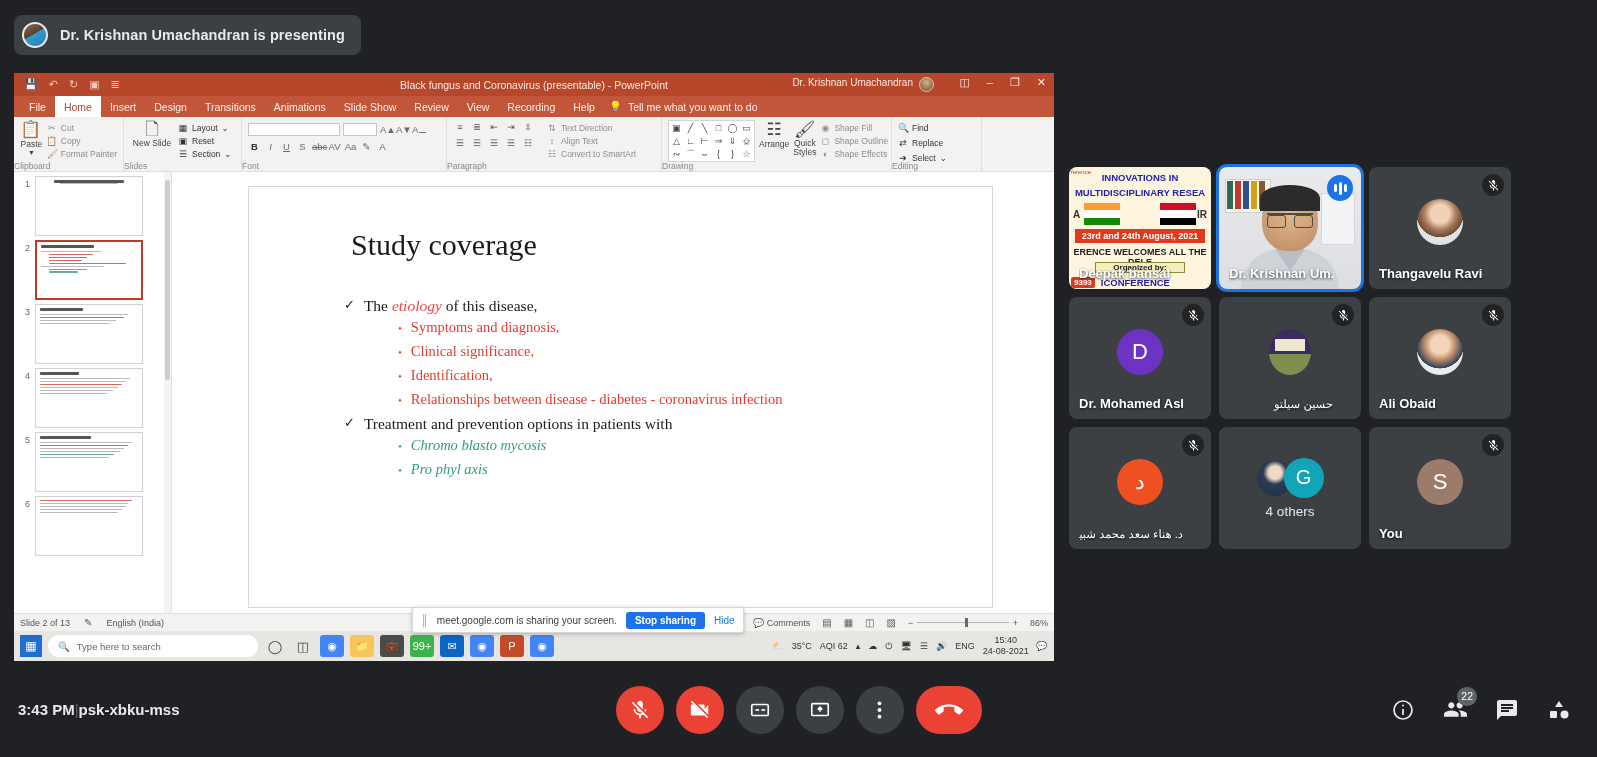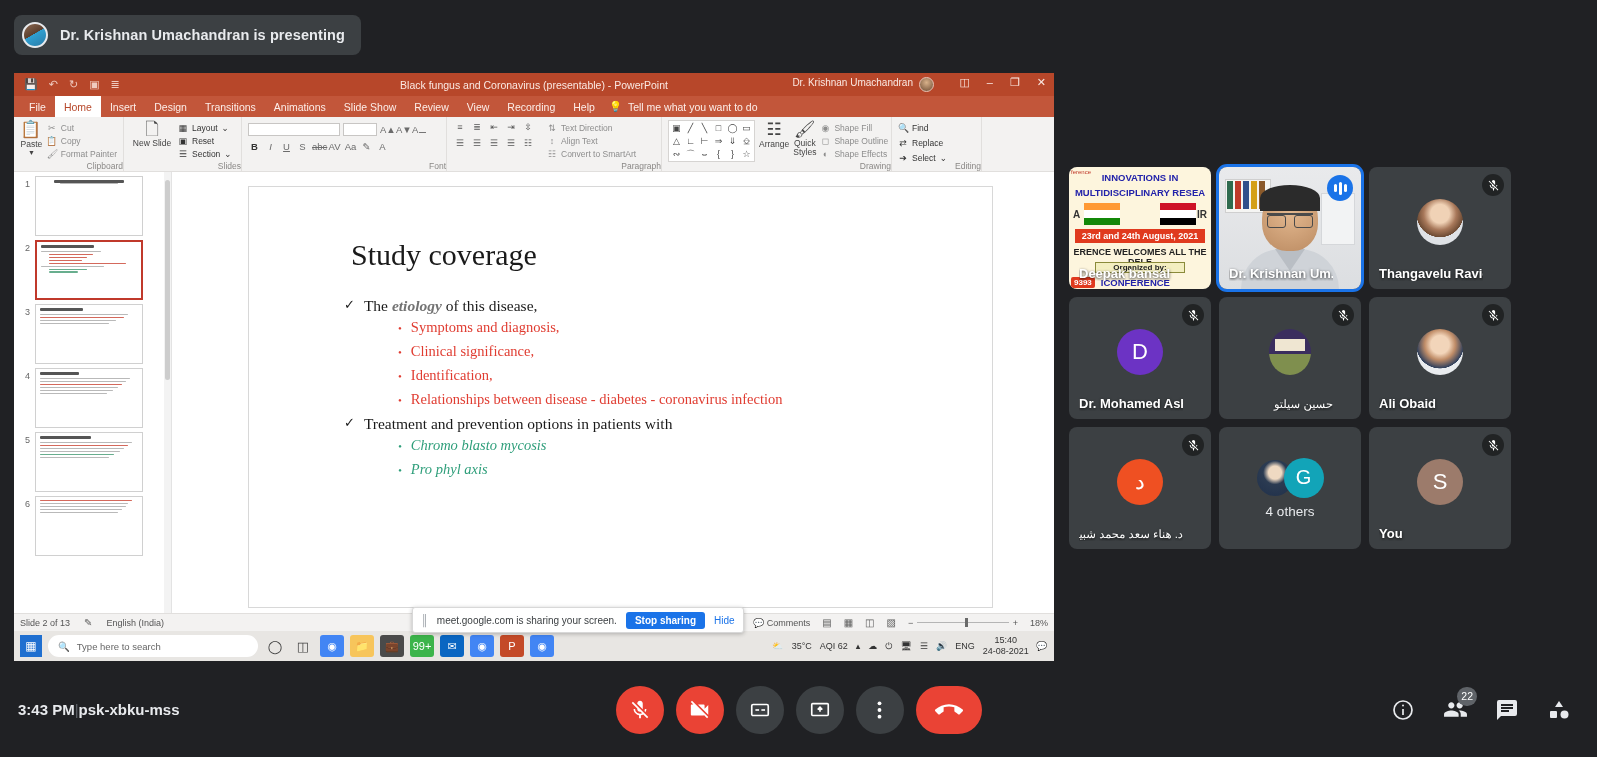--- a/index.html
+++ b/index.html
@@ -61,21 +61,21 @@
     display: flex; align-items: center; padding: 0 9px; color: #fdeee9; white-space: nowrap;
   }
   .ppt-tabs .tab.active { background: #fff; color: #b7472a; }
   .tellme { display: flex; align-items: center; gap: 5px; padding-left: 6px; color: #fdeee9; }
   .share-btn { position: absolute; right: 10px; top: 101px; color: #fdeee9; font-size: 10px; }
 
   .ribbon { height: 55px; background: #f3f2f1; border-bottom: 1px solid #e1dfdd; position: relative; }
   .rib-groups { display: flex; height: 100%; }
   .rgroup { position: relative; border-right: 1px solid #e1dfdd; padding: 3px 6px 0 6px; }
   .rgroup-label {
-    position: absolute; bottom: 0px; left: 0; right: 0; text-align: right;
+    position: absolute; bottom: 0px; left: 0; right: 0; text-align: left;
     font-size: 8.5px; color: #8a8886;
   }
   .rgroup-body { display: flex; height: 41px; align-items: flex-start; gap: 4px; }
   .bigbtn { display: flex; flex-direction: column; align-items: center; width: 44px; font-size: 8.5px; color: #444; }
   .bigbtn .gly { font-size: 17px; line-height: 19px; }
   .smallcol { display: flex; flex-direction: column; justify-content: flex-start; gap: 1px; padding-top: 2px; }
   .smallitem { display: flex; align-items: center; gap: 4px; font-size: 8.5px; color: #8d8d8d; height: 12px; white-space: nowrap; }
   .smallitem.enabled { color: #333; }
   .smallitem .gly { font-size: 9px; width: 10px; text-align: center; }
   .fontrow { display: flex; align-items: center; gap: 3px; }
@@ -102,32 +102,32 @@
   .tline.ctr { margin: 0 auto; }
   .thumb-scroll { position: absolute; right: 0; top: 0; width: 7px; bottom: 0; background: #f3f3f3; }
   .thumb-scroll .bar { position: absolute; left: 1px; top: 8px; width: 5px; height: 200px; background: #cdcdcd; border-radius: 3px; }
 
   .slidepane { flex: 1; background: #fff; position: relative; }
   .slide {
     position: absolute; left: 76px; top: 14px; width: 745px; height: 422px;
     background: #fff; border: 1px solid #d8d8d8;
   }
   .slide-title {
-    position: absolute; left: 102px; top: 51px;
+    position: absolute; left: 102px; top: 41px;
     font-family: "Liberation Serif", serif; font-size: 30px; color: #1a1a1a;
   }
   .slide-body { position: absolute; left: 95px; top: 110px; right: 18px;
     font-family: "Liberation Serif", serif; }
   .lvl1 { font-size: 15.5px; color: #1a1a1a; margin-bottom: 4px; display: flex; gap: 9px; }
   .lvl1 .chk { font-size: 13px; }
   .lvl2 { font-size: 14.5px; margin: 0 0 6px 54px; display: flex; gap: 9px; }
   .lvl2 .dot { font-size: 11px; line-height: 18px; }
   .c-red { color: #e03c31; }
   .c-green { color: #2e9e7a; font-style: italic; }
-  .c-green-i { color: #737373; font-style: italic; font-weight: bold; }
+  .c-green-i { color: #ef4444; font-style: italic; }
 
   .ppt-statusbar {
     position: absolute; bottom: 0; left: 0; right: 0; height: 18px; background: #f3f2f1;
     border-top: 1px solid #e1dfdd; display: flex; align-items: center;
     font-size: 9px; color: #555; padding: 0 6px; gap: 14px;
   }
   .sb-right { margin-left: auto; display: flex; align-items: center; gap: 12px; }
   .sb-ico { font-size: 10px; color: #5e5e5e; }
   .zoom-slider { display: flex; align-items: center; gap: 4px; width: 110px; }
   .zs-track { flex: 1; height: 1px; background: #b5b5b5; position: relative; }
@@ -647,21 +647,21 @@
           <span class="sb-ico">▦</span>
           <span class="sb-ico">◫</span>
           <span class="sb-ico">▧</span>
           <div class="zoom-slider">
             <span>−</span>
             <div class="zs-track">
                 <div class="zs-knob"></div>
               </div>
             <span>+</span>
           </div>
-          <span>18%</span>
+          <span>86%</span>
         </div>
       </div>
     </div>
 
     <div class="sharing-bar">
       <span class="sb-grip">║</span>
       <span>meet.google.com is sharing your screen.</span>
       <span class="stop-share">Stop sharing</span>
       <span class="hide-link">Hide</span>
     </div>

